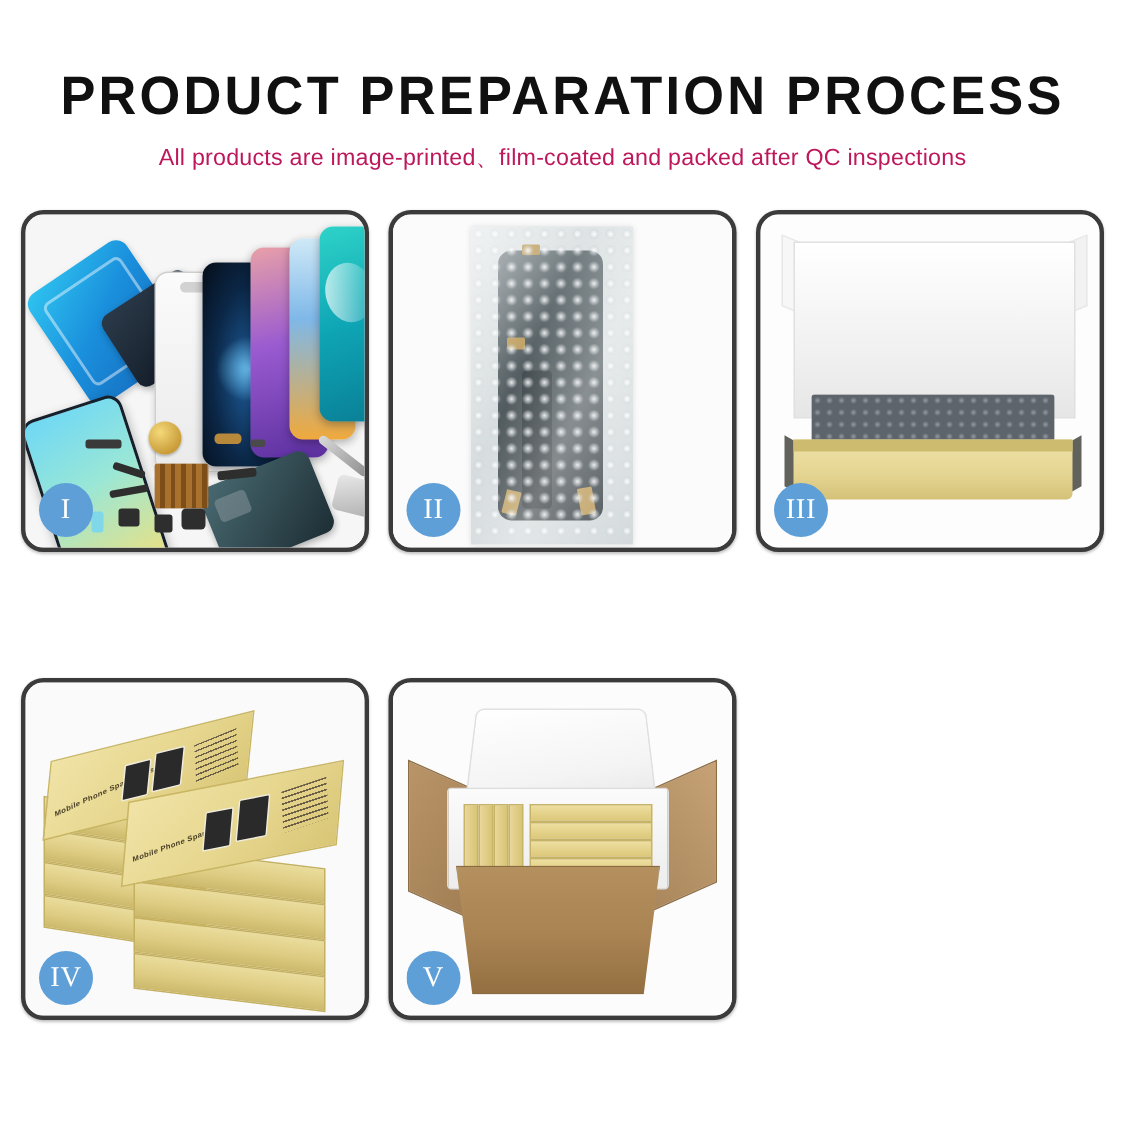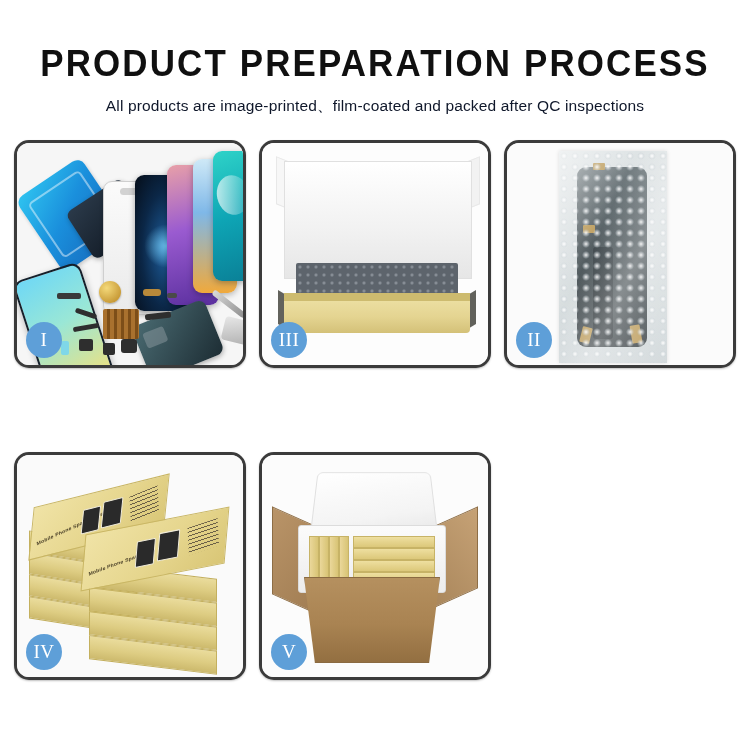--- a/index.html
+++ b/index.html
@@ -15,21 +15,21 @@
   .header{position:absolute;left:0;top:0;width:750px;text-align:center;}
   .title{
     font-family:"Liberation Sans",sans-serif;
     font-size:36px;font-weight:700;color:#101010;
     letter-spacing:2.2px;
     margin-top:44px;line-height:40px;
     transform:scaleX(0.97);
   }
   .subtitle{
     font-family:"Liberation Sans",sans-serif;
-    font-size:15.5px;font-weight:400;color:#0f172a;
+    font-size:15.5px;font-weight:400;color:#be185d;
     letter-spacing:0.15px;margin-top:12px;line-height:20px;
   }
 
   
   .grid{
     position:absolute;left:14px;top:140px;
     width:722px;height:540px;
     display:grid;
     grid-template-columns:232px 232px 232px;
     grid-template-rows:228px 228px;
@@ -355,50 +355,50 @@
         <div class="flex-c" style="left:62px;top:196px;width:14px;height:12px;border-radius:2px;"></div>
         <div class="flex-c" style="left:86px;top:200px;width:12px;height:12px;border-radius:2px;"></div>
         <div class="flex-c" style="left:104px;top:196px;width:16px;height:14px;border-radius:3px;"></div>
         <div class="flex-c" style="left:44px;top:198px;width:8px;height:14px;background:#7fd7e8;border-radius:2px;"></div>
         <div class="tool"></div>
         <div class="tool2"></div>
       </div>
       <div class="badge">I</div>
     </div>
 
-    <div class="panel p3">
-      <div class="stage">
-        <div class="bg"></div>
-        <div class="lid-flapL"></div>
-        <div class="lid-flapR"></div>
-        <div class="lid-back"></div>
-        <div class="foam"></div>
-        <div class="tray-sideL"></div>
-        <div class="tray-sideR"></div>
-        <div class="tray"></div>
-        <div class="tray-edge"></div>
-      </div>
-      <div class="badge">III</div>
-    </div>
-
     <div class="panel p2">
       <div class="stage">
         <div class="bg"></div>
         <div class="wrap">
           <div class="part"></div>
           <div class="part-strip"></div>
           <div class="tab" style="left:34px;top:12px;width:12px;height:7px;"></div>
           <div class="tab" style="left:24px;top:74px;width:12px;height:8px;"></div>
           <div class="tab" style="left:22px;top:176px;width:10px;height:16px;transform:rotate(14deg);"></div>
           <div class="tab" style="left:72px;top:174px;width:10px;height:18px;transform:rotate(-10deg);"></div>
           <div class="bubbles"></div>
           <div class="sheen"></div>
         </div>
       </div>
       <div class="badge">II</div>
+    </div>
+
+    <div class="panel p3">
+      <div class="stage">
+        <div class="bg"></div>
+        <div class="lid-flapL"></div>
+        <div class="lid-flapR"></div>
+        <div class="lid-back"></div>
+        <div class="foam"></div>
+        <div class="tray-sideL"></div>
+        <div class="tray-sideR"></div>
+        <div class="tray"></div>
+        <div class="tray-edge"></div>
+      </div>
+      <div class="badge">III</div>
     </div>
 
     <div class="panel p4">
       <div class="stage">
         <div class="bg"></div>
         <div class="stack">
 
           <div class="sb sb-face" style="left:6px;top:66px;width:106px;height:20px;transform:skewY(9deg);"></div>
           <div class="sb sb-face" style="left:6px;top:88px;width:106px;height:20px;transform:skewY(9deg);"></div>
           <div class="sb sb-face" style="left:6px;top:110px;width:106px;height:20px;transform:skewY(9deg);"></div>

